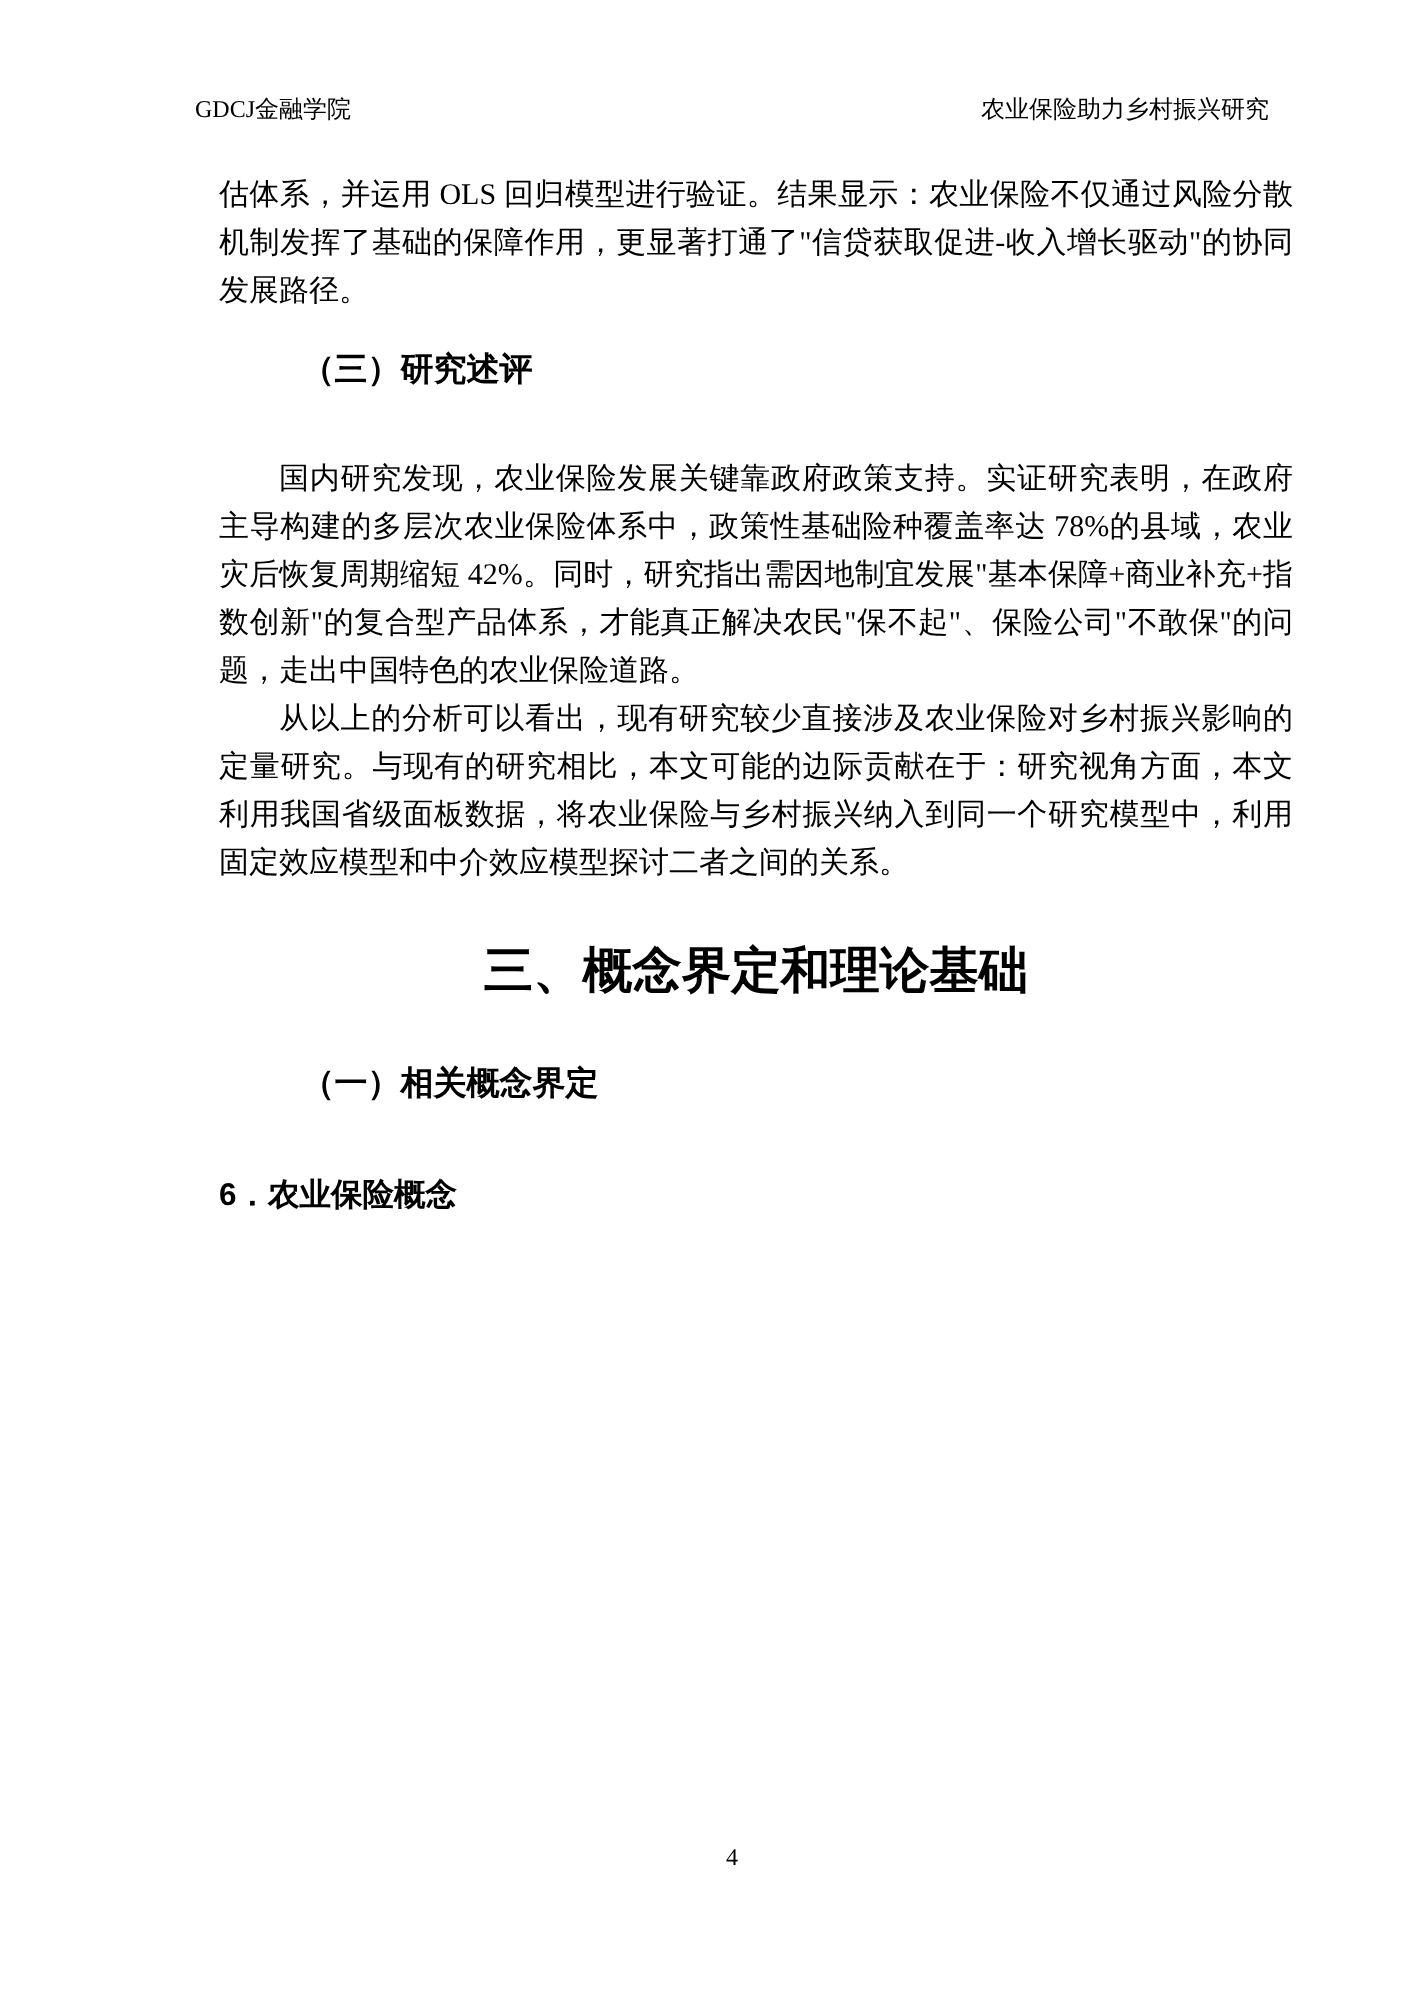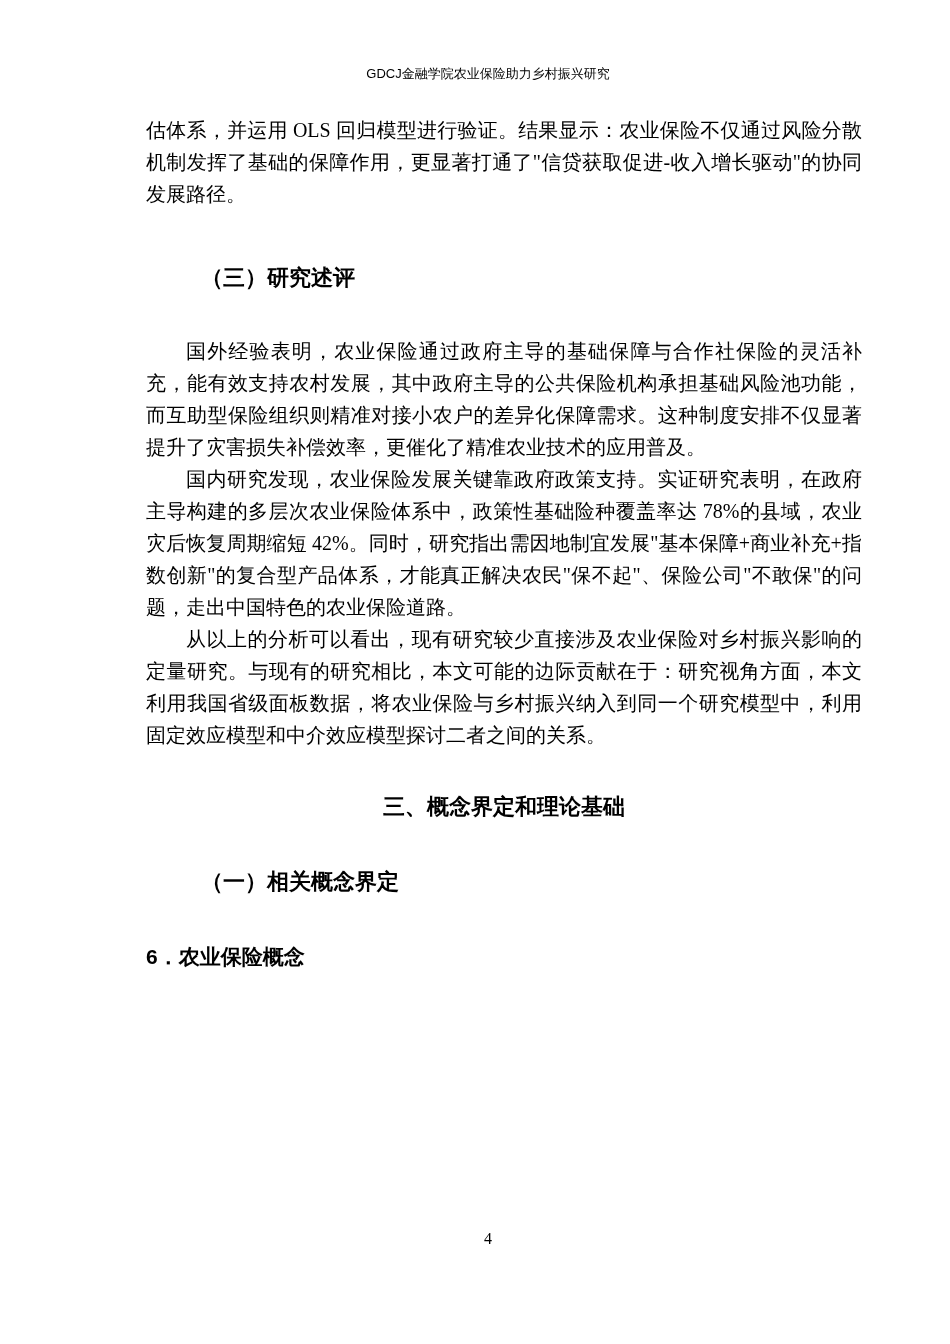--- a/index.html
+++ b/index.html
@@ -12,24 +12,24 @@
     color: #000000;
     font-family: "Liberation Serif", "DejaVu Serif", serif;
     overflow: hidden;
   }
   .header {
     position: absolute;
     top: 64px;
     left: 130px;
     width: 716px;
     display: flex;
-    justify-content: center;
-    font-size: 13px;
+    justify-content: space-between;
+    font-size: 16px;
     line-height: 20px;
-    font-family: Liberation Sans, sans-serif;
+    font-family: Liberation Serif, serif;
   }
   .content {
     position: absolute;
     top: 114px;
     left: 146px;
     width: 716px;
   }
   p.body-para {
     font-size: 20px;
     line-height: 32px;
@@ -38,25 +38,25 @@
     word-break: break-all;
   }
   p.indent { text-indent: 2em; }
   .h-section {
     font-family: "Liberation Sans", "DejaVu Sans", sans-serif;
     font-weight: bold;
     font-size: 22px;
     line-height: 30px;
     padding-left: 55px;
   }
-  .h-sec3 { margin-top: 53px; margin-bottom: 42px; }
+  .h-sec3 { margin-top: 21px; margin-bottom: 42px; }
   .h-chapter {
     font-family: "Liberation Sans", "DejaVu Sans", sans-serif;
     font-weight: bold;
-    font-size: 22px;
+    font-size: 33px;
     line-height: 36px;
     text-align: center;
     margin-top: 38px;
   }
   .h-sec1 { margin-top: 42px; }
   .h-sub {
     font-family: "Liberation Sans", "DejaVu Sans", sans-serif;
     font-weight: bold;
     font-size: 21px;
     line-height: 28px;
@@ -82,21 +82,20 @@
     <span>GDCJ金融学院</span>
     <span>农业保险助力乡村振兴研究</span>
   </div>
 
   <div class="content">
 
     <p class="body-para">估体系，并运用 OLS 回归模型进行验证。结果显示：农业保险不仅通过风险分散机制发挥了基础的保障作用，更显著打通了"信贷获取促进-收入增长驱动"的协同发展路径。</p>
 
     <div class="h-section h-sec3">（三）研究述评</div>
 
-    <p class="body-para indent">国外经验表明，农业保险通过政府主导的基础保障与合作社保险的灵活补充，能有效支持农村发展，其中政府主导的公共保险机构承担基础风险池功能，而互助型保险组织则精准对接小农户的差异化保障需求。这种制度安排不仅显著提升了灾害损失补偿效率，更催化了精准农业技术的应用普及。</p>
     <p class="body-para indent">国内研究发现，农业保险发展关键靠政府政策支持。实证研究表明，在政府主导构建的多层次农业保险体系中，政策性基础险种覆盖率达 78%的县域，农业灾后恢复周期缩短 42%。同时，研究指出需因地制宜发展"基本保障+商业补充+指数创新"的复合型产品体系，才能真正解决农民"保不起"、保险公司"不敢保"的问题，走出中国特色的农业保险道路。</p>
     <p class="body-para indent">从以上的分析可以看出，现有研究较少直接涉及农业保险对乡村振兴影响的定量研究。与现有的研究相比，本文可能的边际贡献在于：研究视角方面，本文利用我国省级面板数据，将农业保险与乡村振兴纳入到同一个研究模型中，利用固定效应模型和中介效应模型探讨二者之间的关系。</p>
 
     <div class="h-chapter">三、概念界定和理论基础</div>
 
     <div class="h-section h-sec1">（一）相关概念界定</div>
 
     <div class="h-sub">6．农业保险概念</div>
 
 

